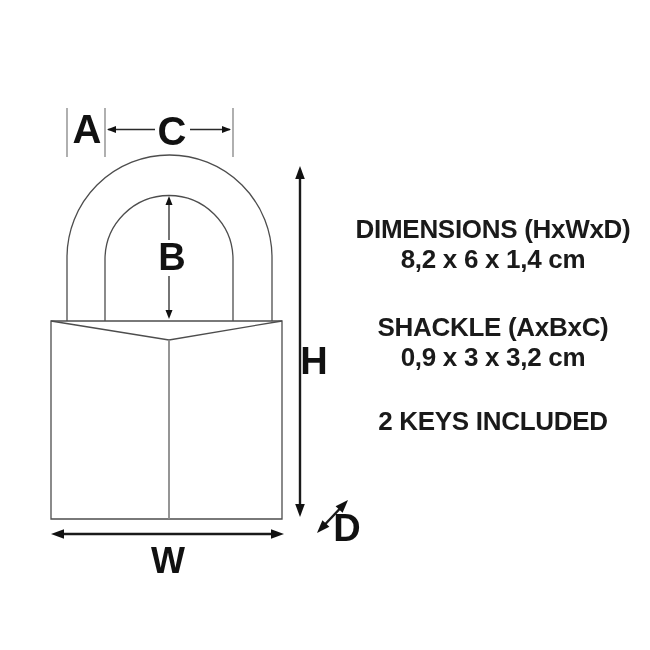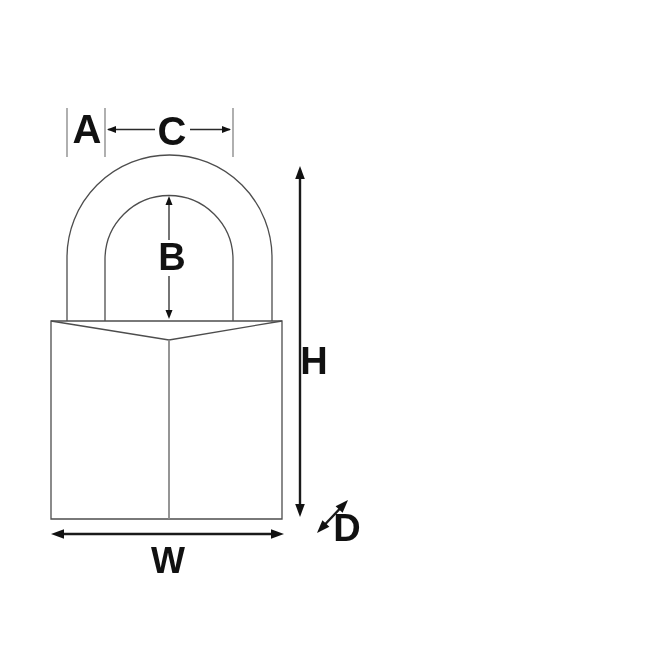--- a/index.html
+++ b/index.html
@@ -61,14 +61,21 @@
     <polygon class="ah" points="348,500 342.6,512.8 335.6,506.2"></polygon>
 
     <text class="dim-letter" x="87" y="143" font-size="40" text-anchor="middle">A</text>
     <text class="dim-letter" x="172" y="145" font-size="40" text-anchor="middle">C</text>
     <text class="dim-letter" x="172" y="270" font-size="38" text-anchor="middle">B</text>
     <text class="dim-letter" x="314" y="374" font-size="38" text-anchor="middle">H</text>
     <text class="dim-letter" x="168" y="573" font-size="36" text-anchor="middle">W</text>
     <text class="dim-letter" x="347" y="541" font-size="38" text-anchor="middle">D</text>
   </svg>
 
+  <div class="specs">
+    <div class="spec-line">DIMENSIONS (HxWxD)</div>
+    <div class="spec-line">8,2 x 6 x 1,4 cm</div>
+    <div class="spec-line gap1">SHACKLE (AxBxC)</div>
+    <div class="spec-line">0,9 x 3 x 3,2 cm</div>
+    <div class="spec-line gap2">2 KEYS INCLUDED</div>
+  </div>
 
 </div>
 
 </body></html>

